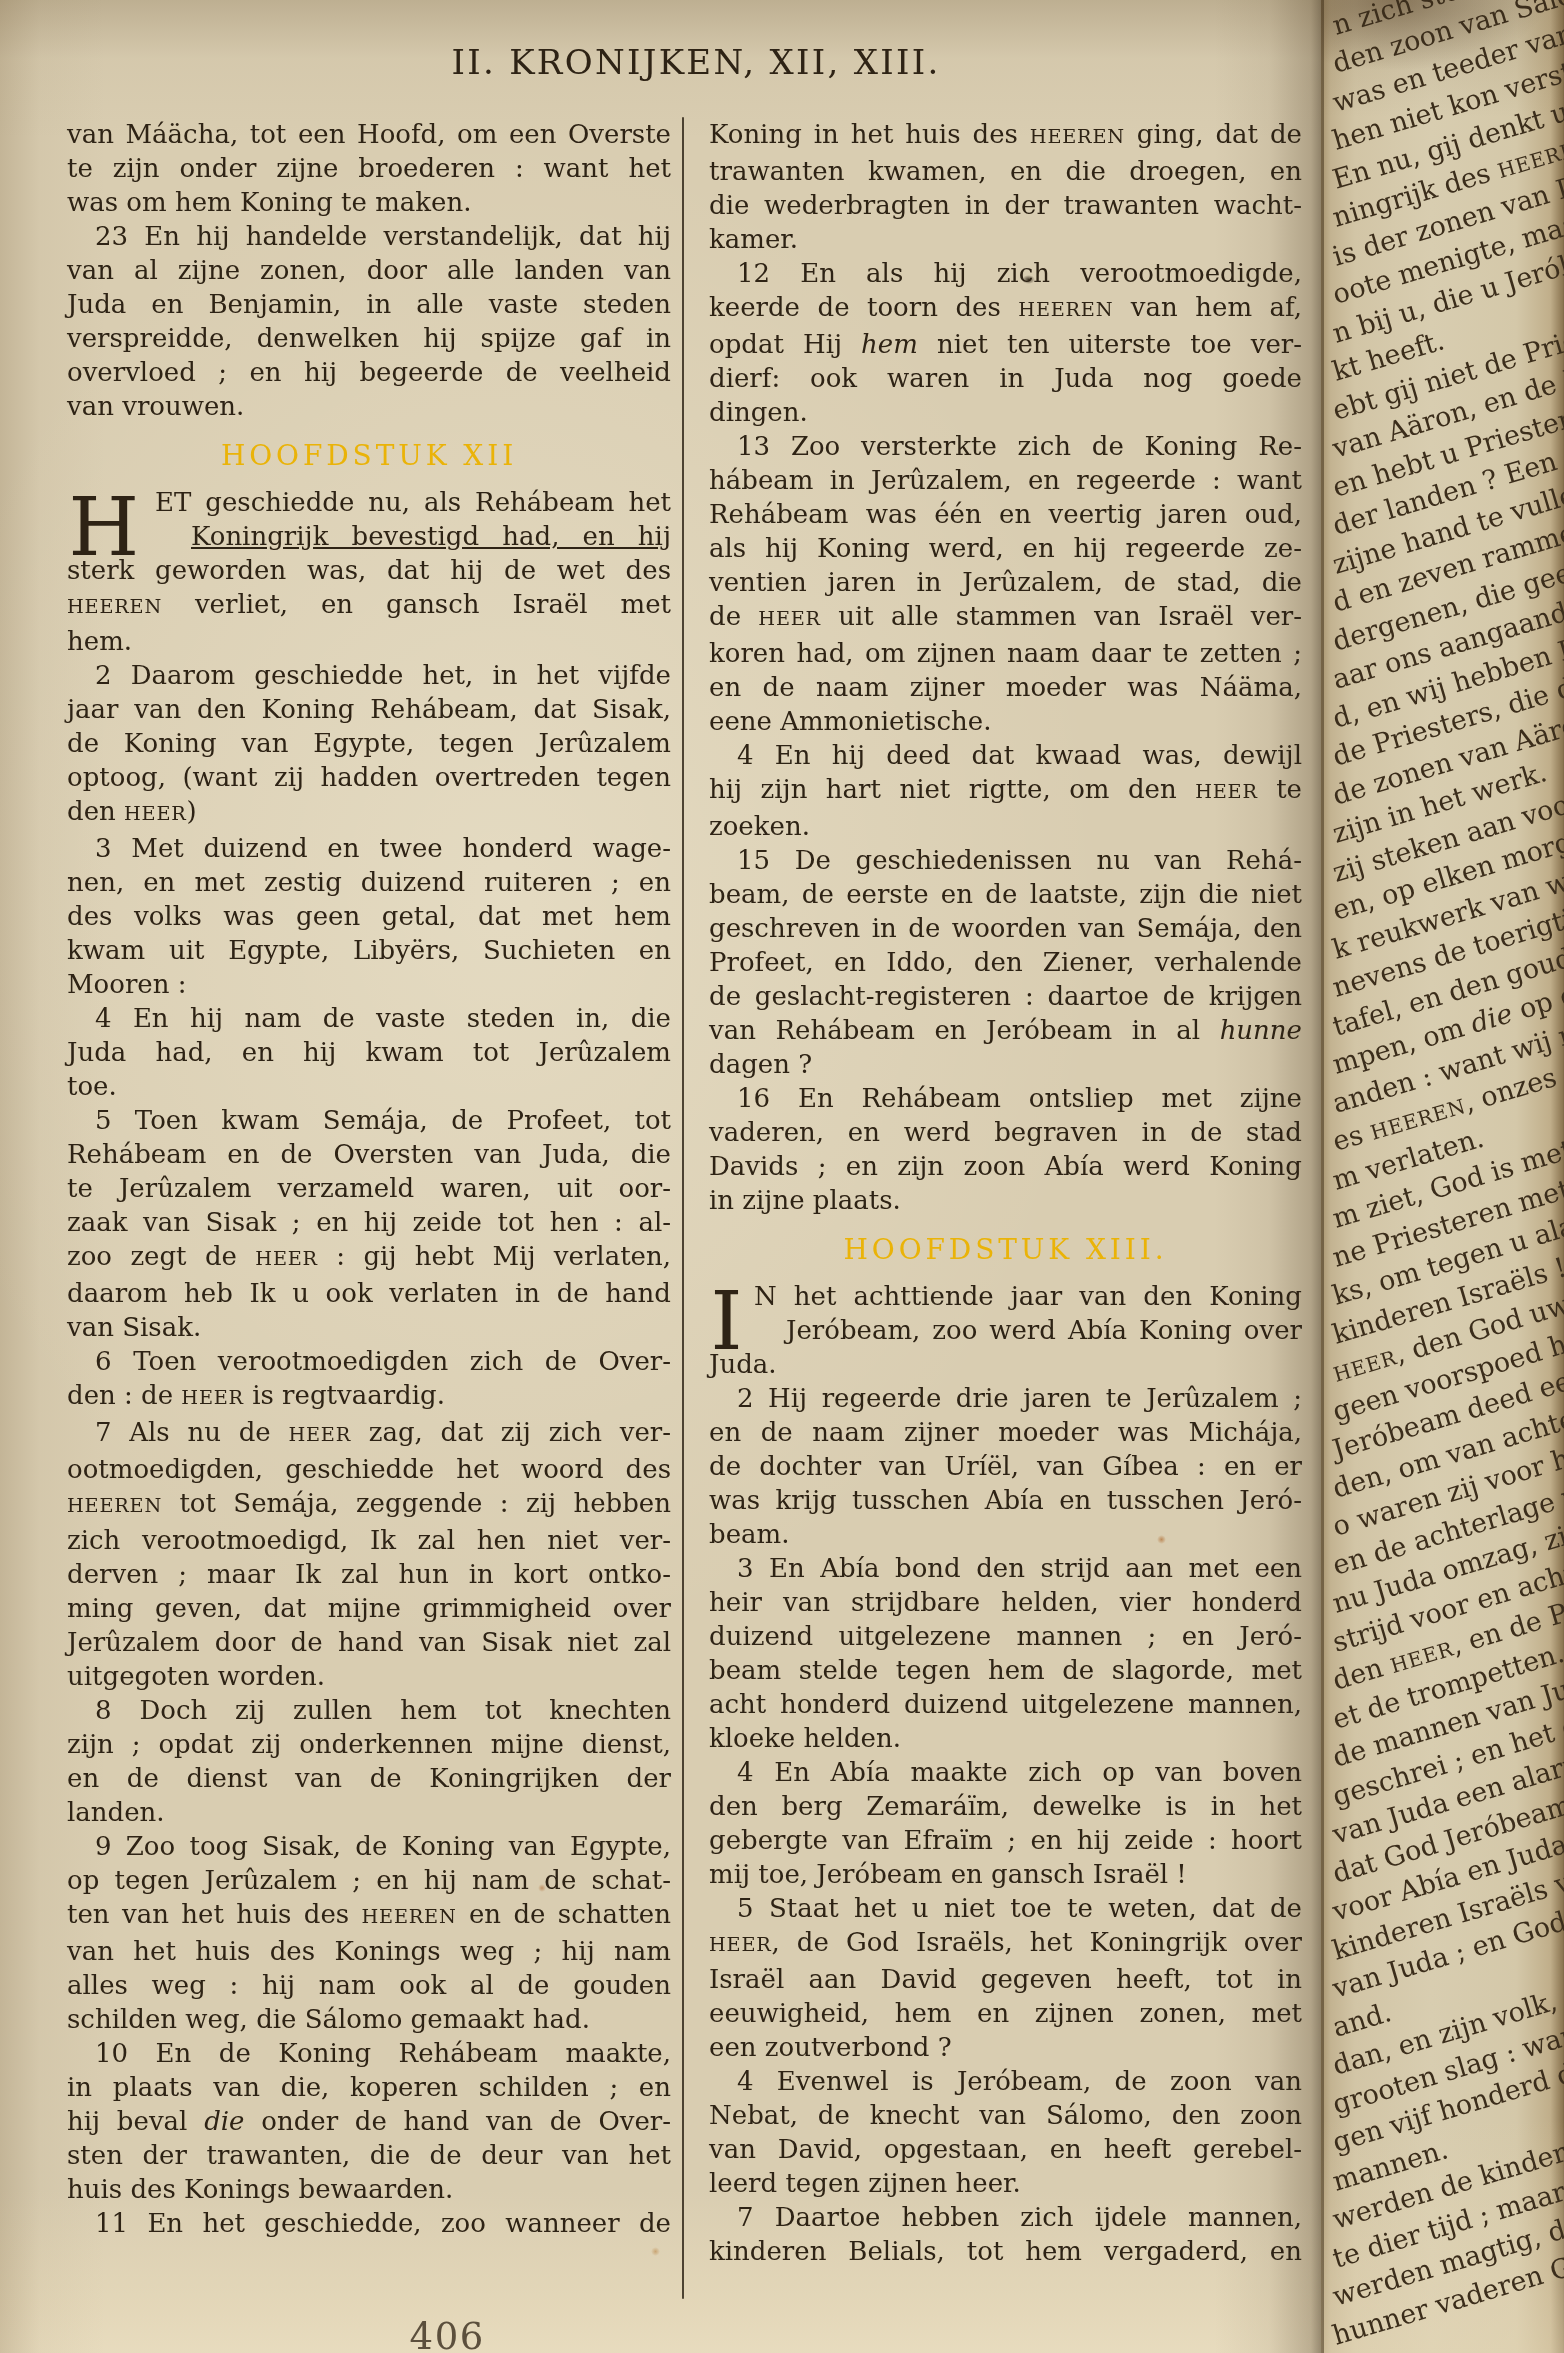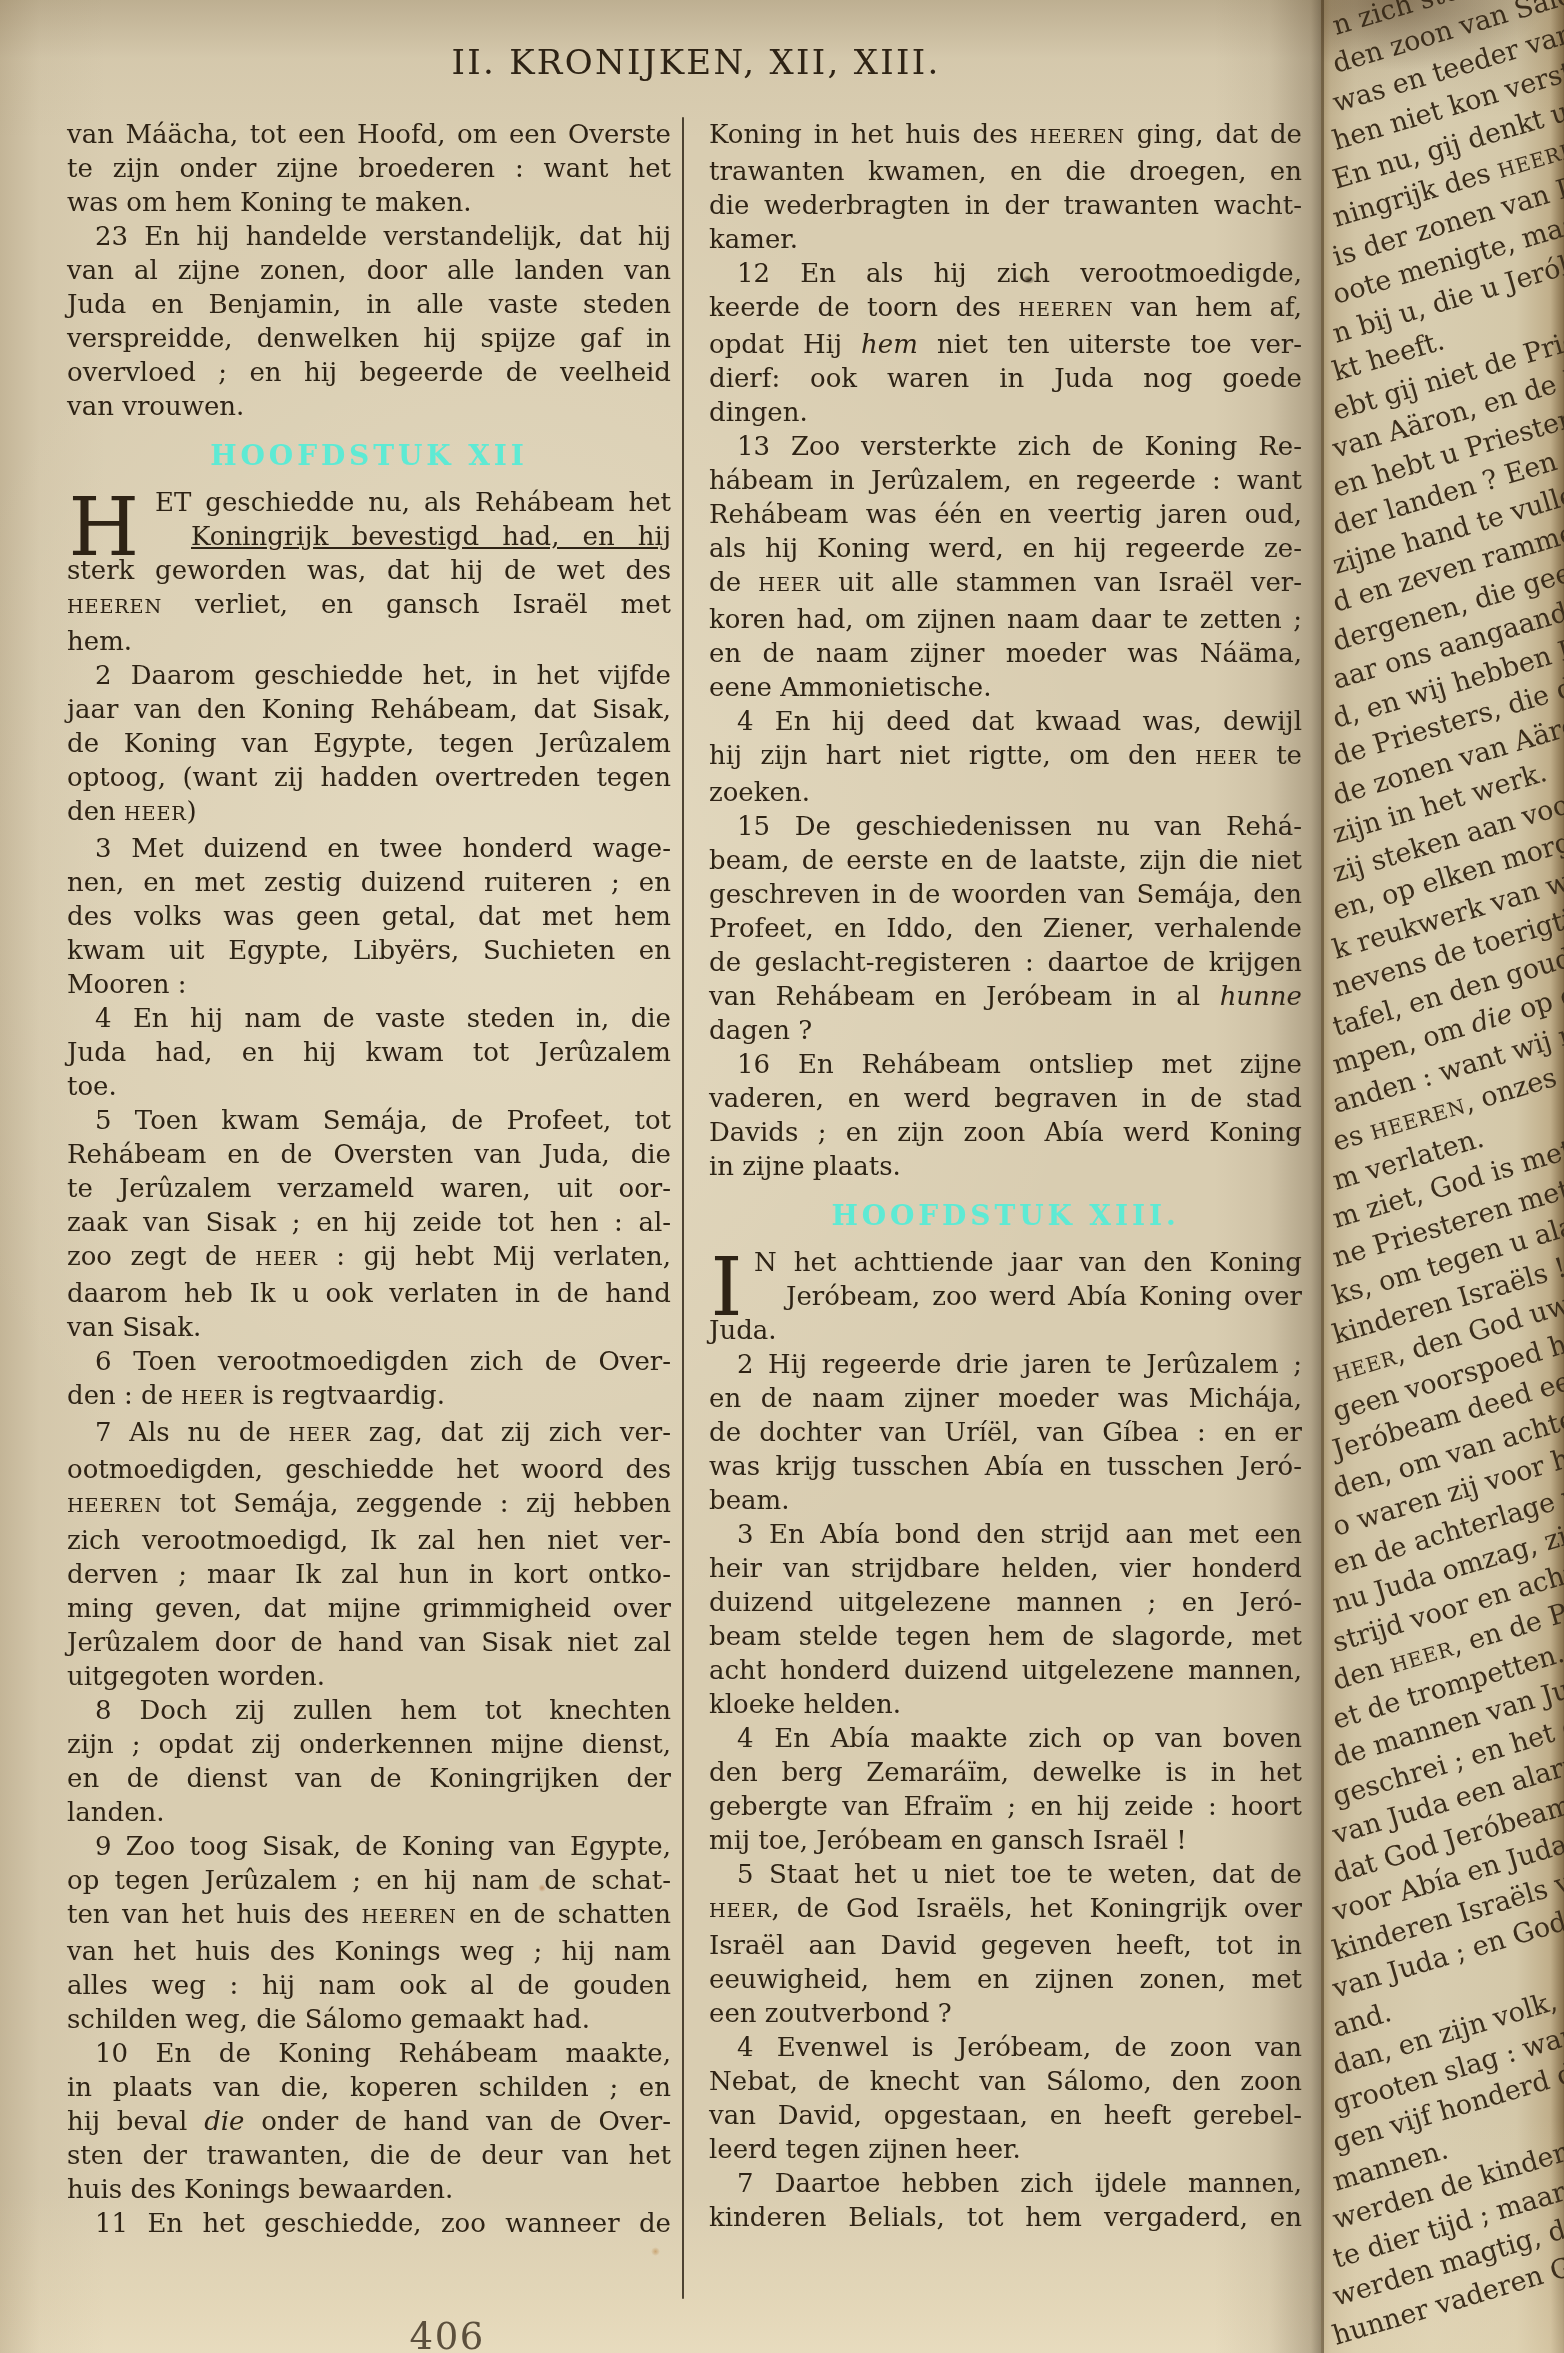--- a/index.html
+++ b/index.html
@@ -45,21 +45,21 @@
   .col-right{left:709px;width:593px;}
   .col .line{
     text-align-last:justify;-moz-text-align-last:justify;
     white-space:nowrap;position:relative;
   }
   .col .line.e{text-align-last:left;-moz-text-align-last:left;}
   .col .line.v{text-indent:28px;}
   .col .h{
     font-size:28px;line-height:34px;letter-spacing:3.9px;
     text-align:right;text-align-last:center;-moz-text-align-last:center;
-    margin:15.6px 0 12.5px;white-space:nowrap;color:#5eead4;font-weight:bold;
+    margin:15.6px 0 12.5px;white-space:nowrap;color:#eab308;
   }
   .cap{
     position:absolute;left:1.6px;top:2.3px;
     font-size:81px;line-height:1;letter-spacing:0;
   }
   .sc{font-size:0.74em;letter-spacing:0.8px;}
   em{font-style:italic;}
   .pagenum{
     position:absolute;top:2293px;left:250px;width:235px;
     text-align:right;font-size:37px;letter-spacing:1.6px;
@@ -163,20 +163,21 @@
     <div class="line e">kamer.</div>
     <div class="line v">12 En als hij zich verootmoedigde,</div>
     <div class="line">keerde de toorn des <span class="sc">HEEREN</span> van hem af,</div>
     <div class="line">opdat Hij <em>hem</em> niet ten uiterste toe ver-</div>
     <div class="line">dierf: ook waren in Juda nog goede</div>
     <div class="line e">dingen.</div>
     <div class="line v">13 Zoo versterkte zich de Koning Re-</div>
     <div class="line">hábeam in Jerûzalem, en regeerde : want</div>
     <div class="line">Rehábeam was één en veertig jaren oud,</div>
     <div class="line">als hij Koning werd, en hij regeerde ze-</div>
+    <div class="line">ventien jaren in Jerûzalem, de stad, die</div>
     <div class="line">de <span class="sc">HEER</span> uit alle stammen van Israël ver-</div>
     <div class="line">koren had, om zijnen naam daar te zetten ;</div>
     <div class="line">en de naam zijner moeder was Náäma,</div>
     <div class="line e">eene Ammonietische.</div>
     <div class="line v">4 En hij deed dat kwaad was, dewijl</div>
     <div class="line">hij zijn hart niet rigtte, om den <span class="sc">HEER</span> te</div>
     <div class="line e">zoeken.</div>
     <div class="line v">15 De geschiedenissen nu van Rehá-</div>
     <div class="line">beam, de eerste en de laatste, zijn die niet</div>
     <div class="line">geschreven in de woorden van Semája, den</div>

